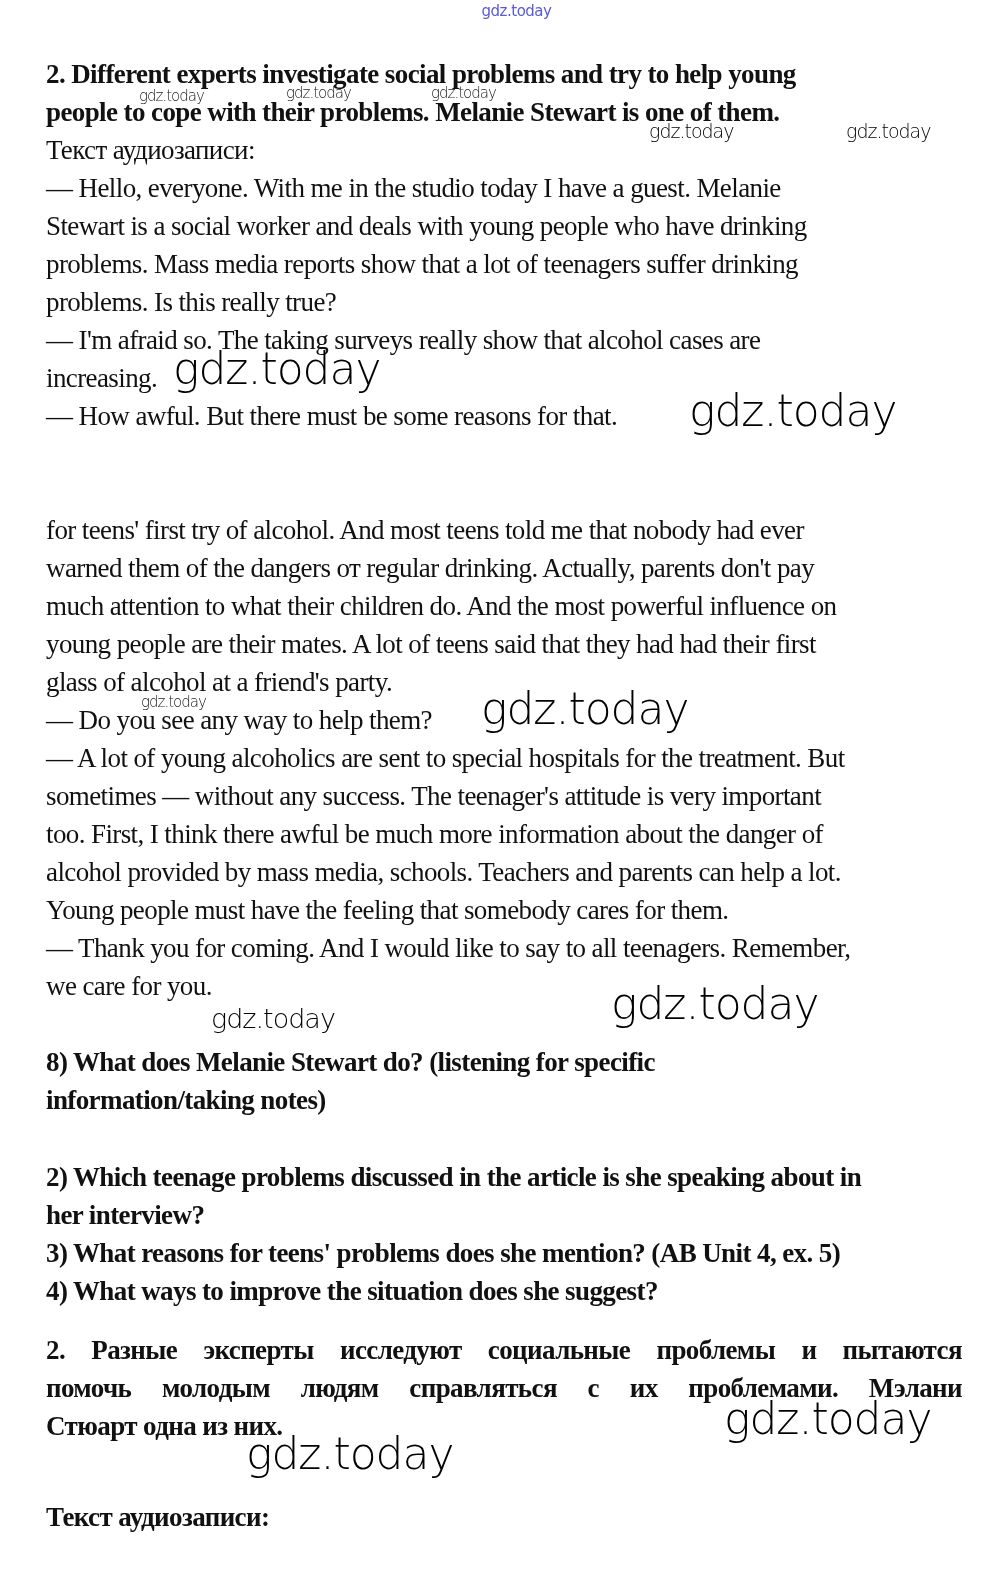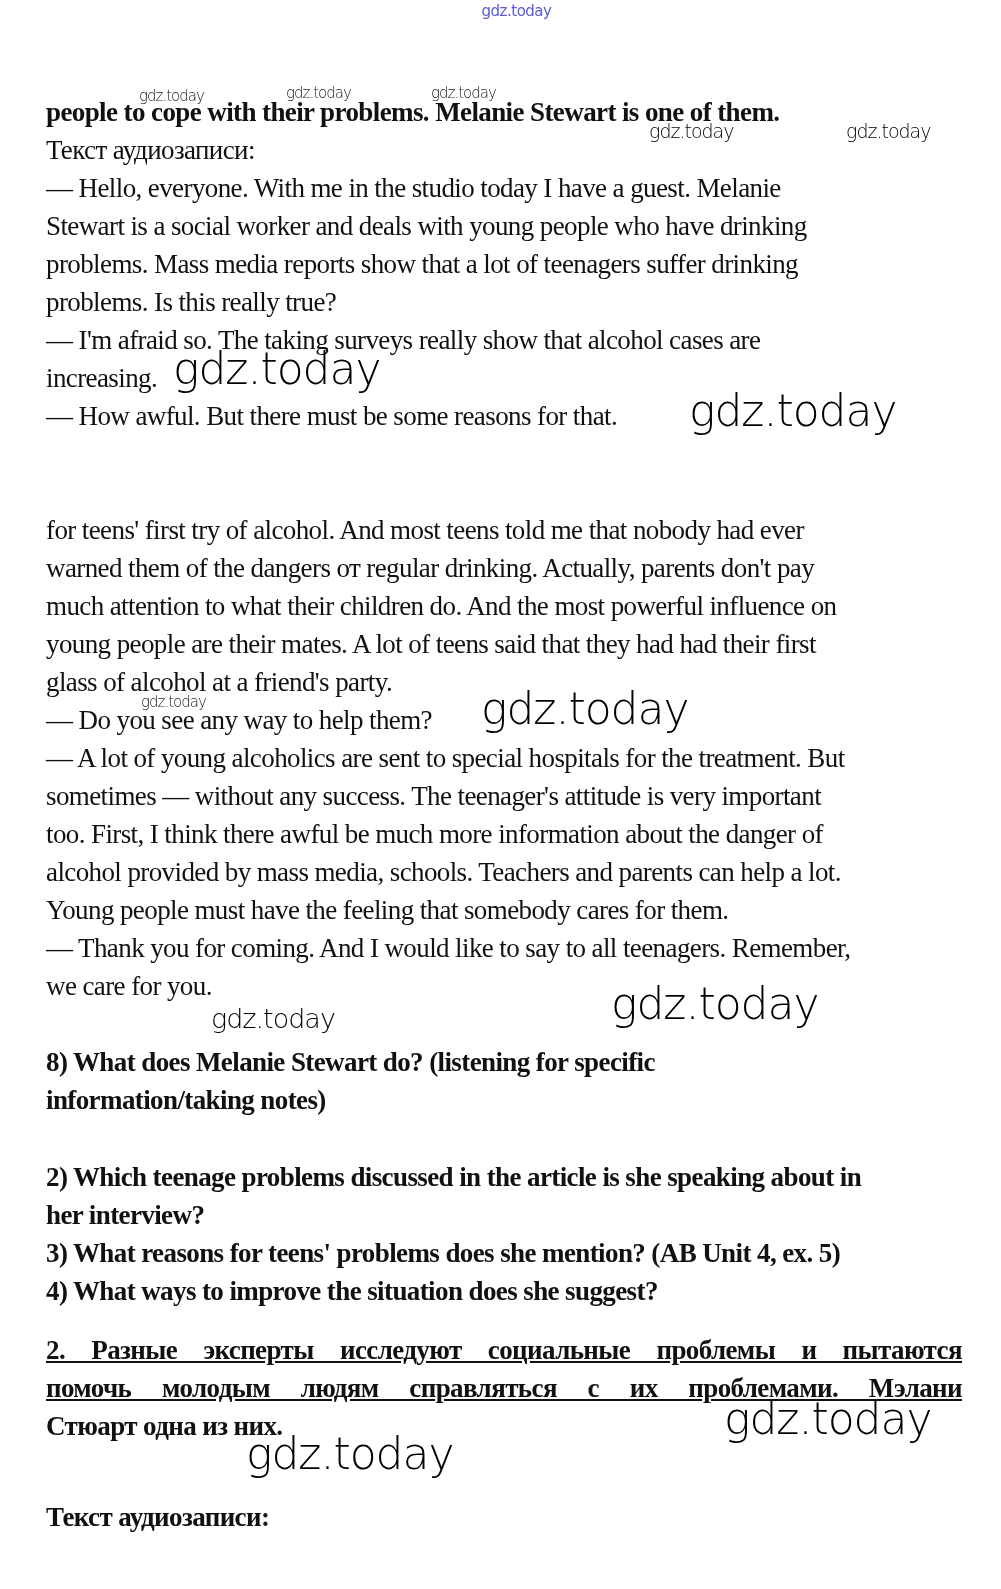--- a/index.html
+++ b/index.html
@@ -9,29 +9,30 @@
     font-family: "DejaVu Sans", sans-serif; font-size: 15px; color: #5a5ad6; letter-spacing: -0.5px; }
   .line { position: absolute; left: 30px; white-space: nowrap;
     font-family: "Liberation Serif", serif; font-size: 27px; line-height: 38px; letter-spacing: -0.6px;
     transform-origin: left top; }
   .bold { font-weight: bold; }
   .wm { position: absolute; font-family: "DejaVu Sans", sans-serif; font-weight: 200; color: #000;
     white-space: nowrap; letter-spacing: -1px; }
   .wm-s { font-size: 15px; color: #222; }
   .wm-m { font-size: 27px; }
   .wm-l { font-size: 44px; }
-  .just { text-align: justify; text-align-last: justify; width: 916px; white-space: normal; text-decoration: underline; }
+  .just { text-align: justify; text-align-last: justify; width: 916px; white-space: normal; }
 </style>
 </head>
 <body>
 
 <div class="page">
 
   <div class="top-mark">gdz.today</div>
 
+  <div class="line bold" style="top:55px">2. Different experts investigate social problems and try to help young</div>
   <div class="line bold" style="top:93px">people to cope with their problems. Melanie Stewart is one of them.</div>
   <div class="line" style="top:131px">Текст аудиозаписи:</div>
 
   <div class="line" style="top:169px">— Hello, everyone. With me in the studio today I have a guest. Melanie</div>
   <div class="line" style="top:207px">Stewart is a social worker and deals with young people who have drinking</div>
   <div class="line" style="top:245px">problems. Mass media reports show that a lot of teenagers suffer drinking</div>
   <div class="line" style="top:283px">problems. Is this really true?</div>
   <div class="line" style="top:321px">— I'm afraid so. The taking surveys really show that alcohol cases are</div>
   <div class="line" style="top:359px">increasing.</div>
   <div class="line" style="top:397px">— How awful. But there must be some reasons for that.</div>

